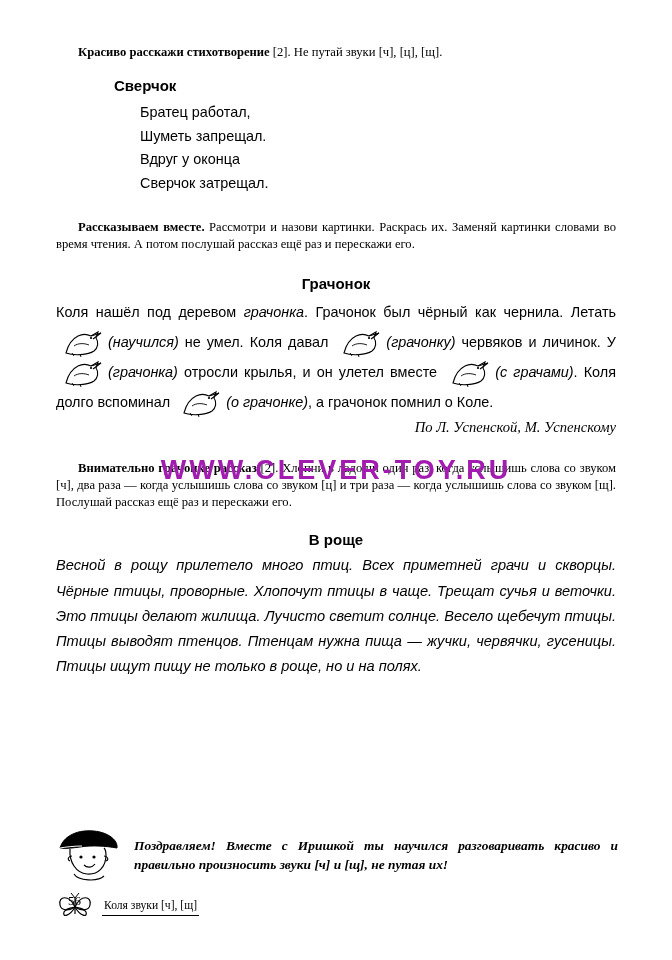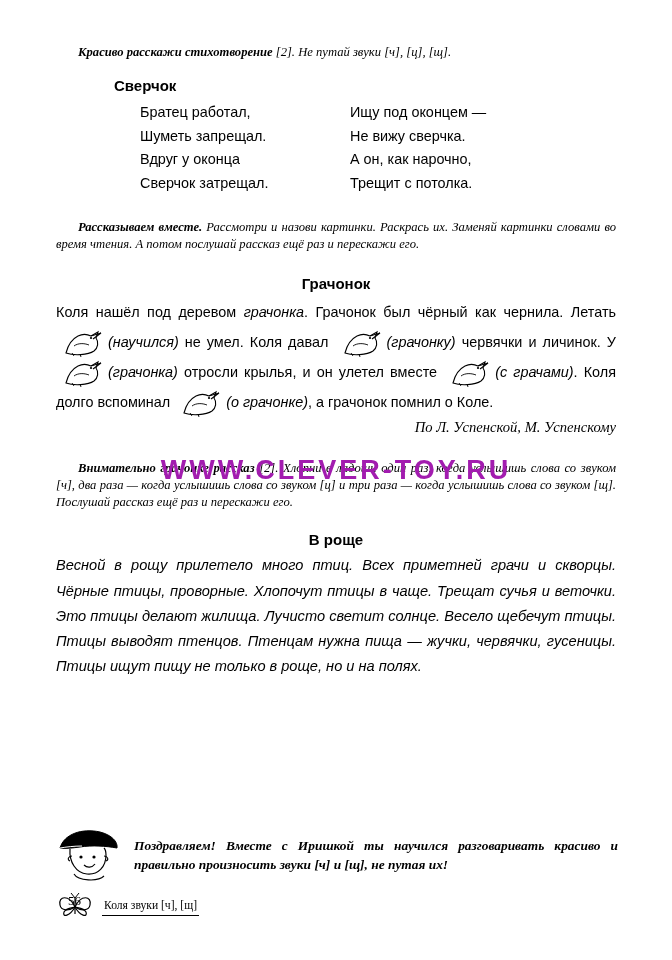--- a/index.html
+++ b/index.html
@@ -23,21 +23,20 @@
     box-sizing: border-box;
     padding: 44px 56px 0 56px;
   }
 
   
   .instr {
     font-size: 12.6px;
     line-height: 1.36;
     text-align: justify;
     margin: 0;
-    font-style: italic;
   }
   .instr .lead {
     font-weight: bold;
   }
   .indent {
     text-indent: 22px;
   }
 
   h2.section-title {
     font-family: "Liberation Sans", sans-serif;
@@ -171,26 +170,20 @@
 
   <h2 class="section-title title-left" style="margin-top:16px;">Сверчок</h2>
 
   <div class="poem">
     <div class="poem-col-1">
       <div class="poem-line">Братец работал,</div>
       <div class="poem-line">Шуметь запрещал.</div>
       <div class="poem-line">Вдруг у оконца</div>
       <div class="poem-line">Сверчок затрещал.</div>
     </div>
-    <div class="poem-col-2">
-      <div class="poem-line">Ищу под оконцем —</div>
-      <div class="poem-line">Не вижу сверчка.</div>
-      <div class="poem-line">А он, как нарочно,</div>
-      <div class="poem-line">Трещит с потолка.</div>
-    </div>
   </div>
 
   <p class="instr indent" style="margin-top:24px;"><span class="lead">Рассказываем вместе.</span><span> Рассмотри и назови картинки. Раскрась их. Заменяй картинки словами во время чтения. А потом послушай рассказ ещё раз и перескажи его.</span></p>
 
   <h2 class="section-title title-center" style="margin-top:22px;">Грачонок</h2>
 
   <div class="story">
     <span class="first">Коля нашёл под деревом </span><i>грачонка</i><span>. Грачонок был чёрный как чернила. Летать </span><span class="bird">
       <svg viewBox="0 0 44 30" width="44" height="30" aria-hidden="true">
         <path d="M6 26 C8 18 12 12 18 9 C22 7 27 7 31 9 L38 5 L36 11 C39 15 38 21 34 24 C28 28 14 29 6 26 Z" fill="none" stroke="#000" stroke-width="1.1"></path>
@@ -198,21 +191,21 @@
         <circle cx="31" cy="11" r="1.1" fill="#000"></circle>
         <path d="M14 19 C18 16 24 16 29 18" fill="none" stroke="#000" stroke-width="0.9"></path>
         <path d="M12 26 l2 3 M20 27 l1 3" stroke="#000" stroke-width="0.9" fill="none"></path>
       </svg></span><i>(научился)</i><span> не умел. Коля давал </span><span class="bird">
       <svg viewBox="0 0 44 30" width="44" height="30" aria-hidden="true">
         <path d="M6 26 C8 18 12 12 18 9 C22 7 27 7 31 9 L38 5 L36 11 C39 15 38 21 34 24 C28 28 14 29 6 26 Z" fill="none" stroke="#000" stroke-width="1.1"></path>
         <path d="M31 9 L41 6 L33 12" fill="none" stroke="#000" stroke-width="1.1"></path>
         <circle cx="31" cy="11" r="1.1" fill="#000"></circle>
         <path d="M14 19 C18 16 24 16 29 18" fill="none" stroke="#000" stroke-width="0.9"></path>
         <path d="M12 26 l2 3 M20 27 l1 3" stroke="#000" stroke-width="0.9" fill="none"></path>
-      </svg></span><i>(грачонку)</i><span> червячки и личинок. У </span><span class="bird">
+      </svg></span><i>(грачонку)</i><span> червяков и личинок. У </span><span class="bird">
       <svg viewBox="0 0 44 30" width="44" height="30" aria-hidden="true">
         <path d="M6 26 C8 18 12 12 18 9 C22 7 27 7 31 9 L38 5 L36 11 C39 15 38 21 34 24 C28 28 14 29 6 26 Z" fill="none" stroke="#000" stroke-width="1.1"></path>
         <path d="M31 9 L41 6 L33 12" fill="none" stroke="#000" stroke-width="1.1"></path>
         <circle cx="31" cy="11" r="1.1" fill="#000"></circle>
         <path d="M14 19 C18 16 24 16 29 18" fill="none" stroke="#000" stroke-width="0.9"></path>
         <path d="M12 26 l2 3 M20 27 l1 3" stroke="#000" stroke-width="0.9" fill="none"></path>
       </svg></span><i>(грачонка)</i><span> отросли крылья, и он улетел вместе </span><span class="bird">
       <svg viewBox="0 0 44 30" width="44" height="30" aria-hidden="true">
         <path d="M6 26 C8 18 12 12 18 9 C22 7 27 7 31 9 L38 5 L36 11 C39 15 38 21 34 24 C28 28 14 29 6 26 Z" fill="none" stroke="#000" stroke-width="1.1"></path>
         <path d="M31 9 L41 6 L33 12" fill="none" stroke="#000" stroke-width="1.1"></path>

